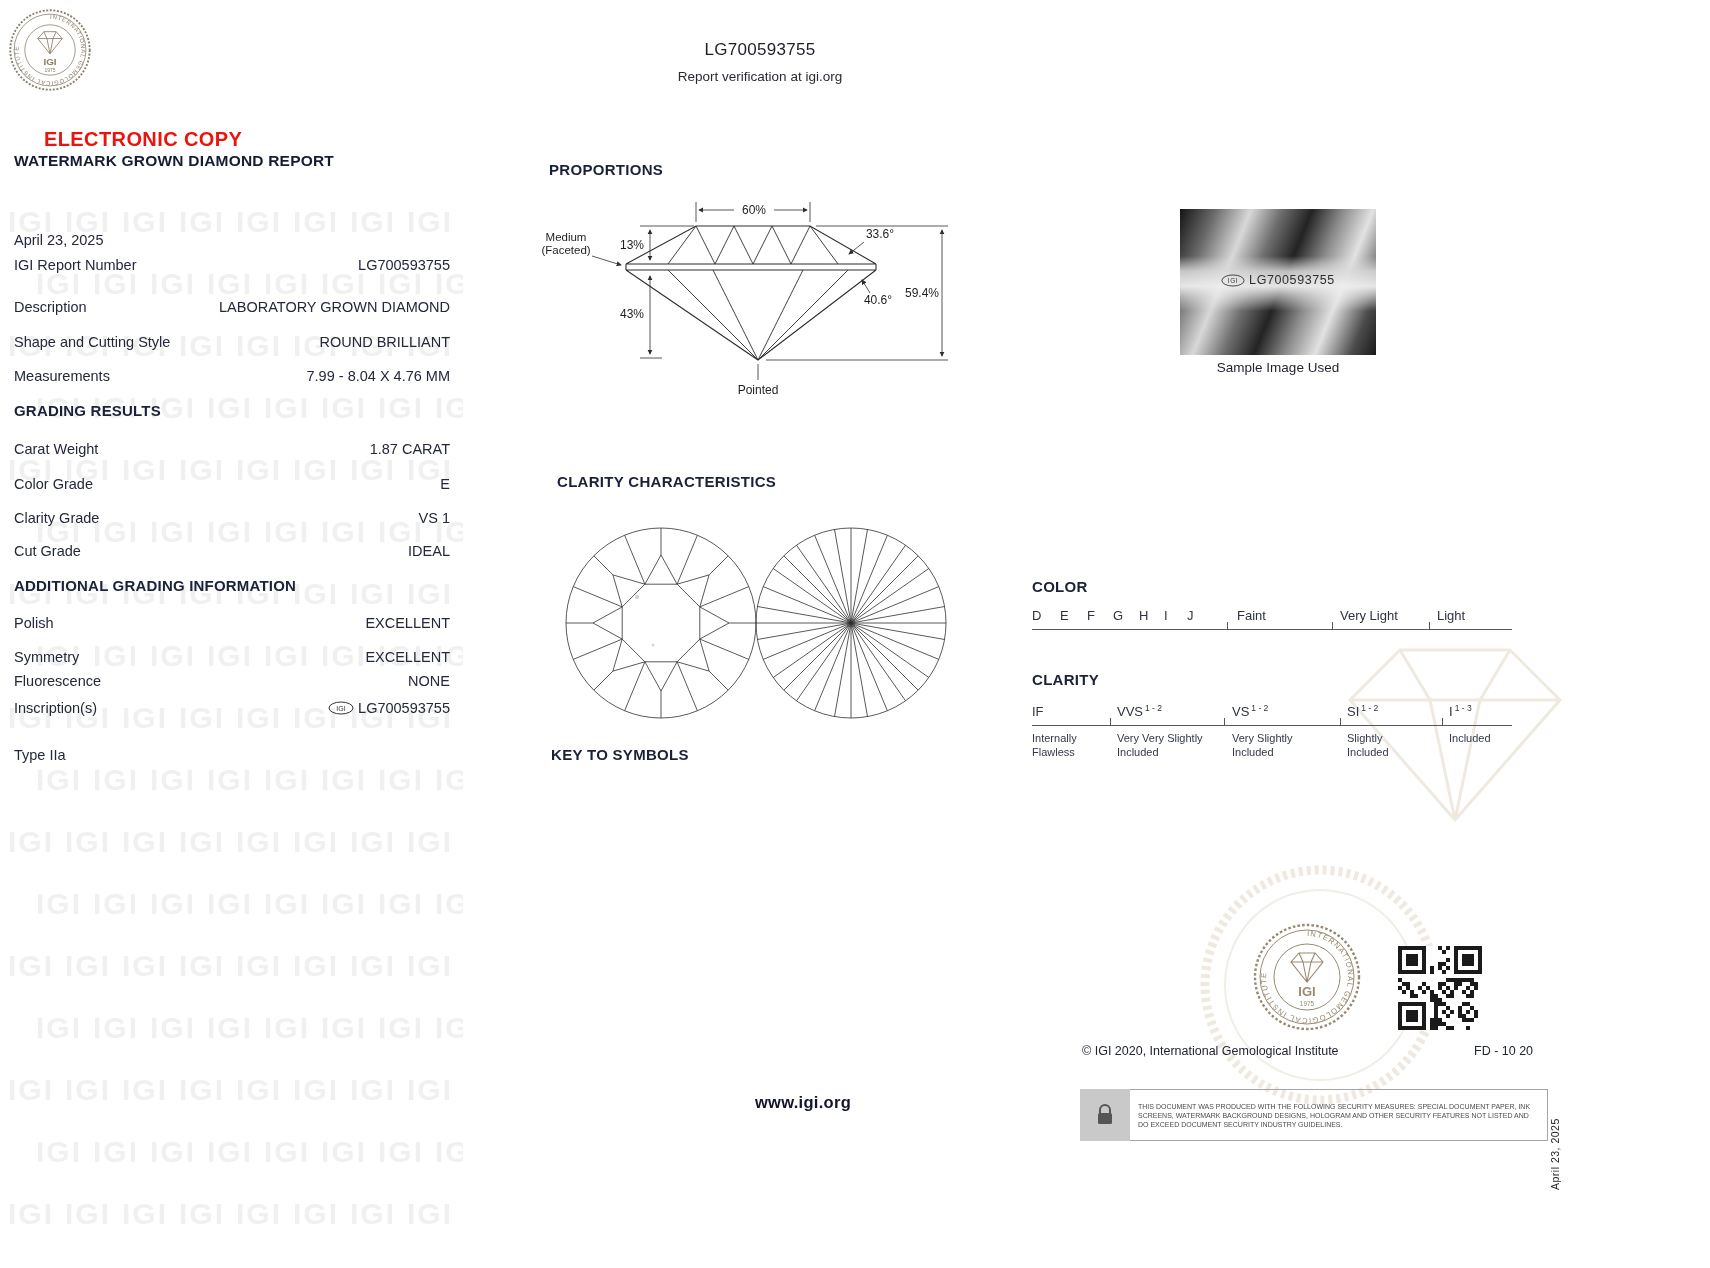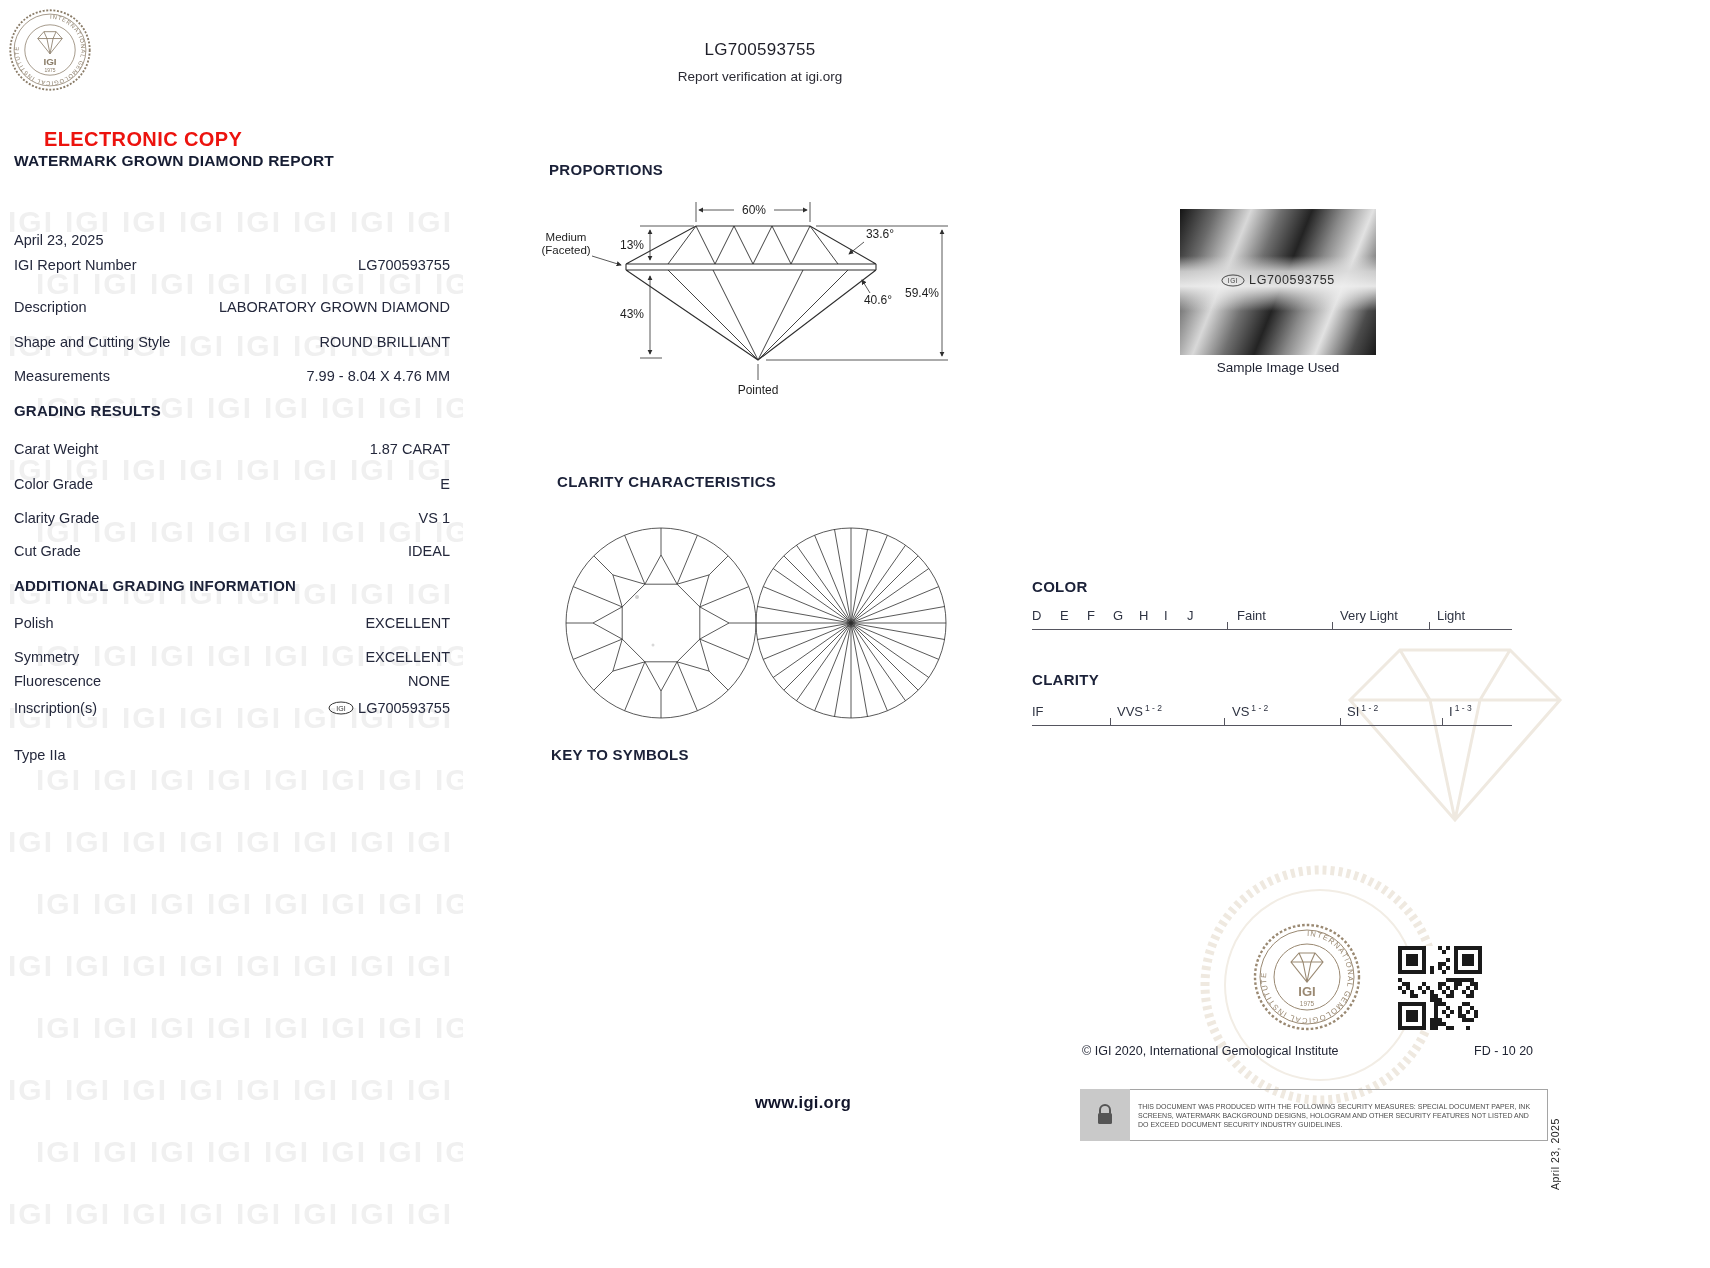--- a/index.html
+++ b/index.html
@@ -414,20 +414,27 @@
     <span class="code" style="left:0"><span>IF</span><sup></sup></span>
     <span class="code" style="left:85px"><span>VVS</span><sup>1 - 2</sup></span>
     <span class="code" style="left:200px"><span>VS</span><sup>1 - 2</sup></span>
     <span class="code" style="left:315px"><span>SI</span><sup>1 - 2</sup></span>
     <span class="code" style="left:417px"><span>I</span><sup>1 - 3</sup></span>
     <span class="tick" style="left:78px"></span>
     <span class="tick" style="left:192px"></span>
     <span class="tick" style="left:308px"></span>
     <span class="tick" style="left:410px"></span>
   </div>
+  <div class="abs" style="left:1032px;top:732px;width:500px;height:50px">
+    <span class="cl-lab" style="left:0;width:80px">Internally Flawless</span>
+    <span class="cl-lab" style="left:85px;width:100px">Very Very Slightly Included</span>
+    <span class="cl-lab" style="left:200px;width:70px">Very Slightly Included</span>
+    <span class="cl-lab" style="left:315px;width:70px">Slightly Included</span>
+    <span class="cl-lab" style="left:417px;width:63px">Included</span>
+  </div>
 
   <svg class="abs" style="left:1252px;top:922px" width="110" height="110" viewBox="0 0 110 110">
     <defs>
         <path id="arcB" d="M55,14 A41,41 0 1 1 54.99,14"></path>
       </defs>
     <g fill="none" stroke="#9a8972">
       <circle cx="55" cy="55" r="52" stroke-width="2.4" stroke-dasharray="2.6,2.1"></circle>
       <circle cx="55" cy="55" r="47" stroke-width="1"></circle>
       <circle cx="55" cy="55" r="33" stroke-width="1"></circle>
     </g>

